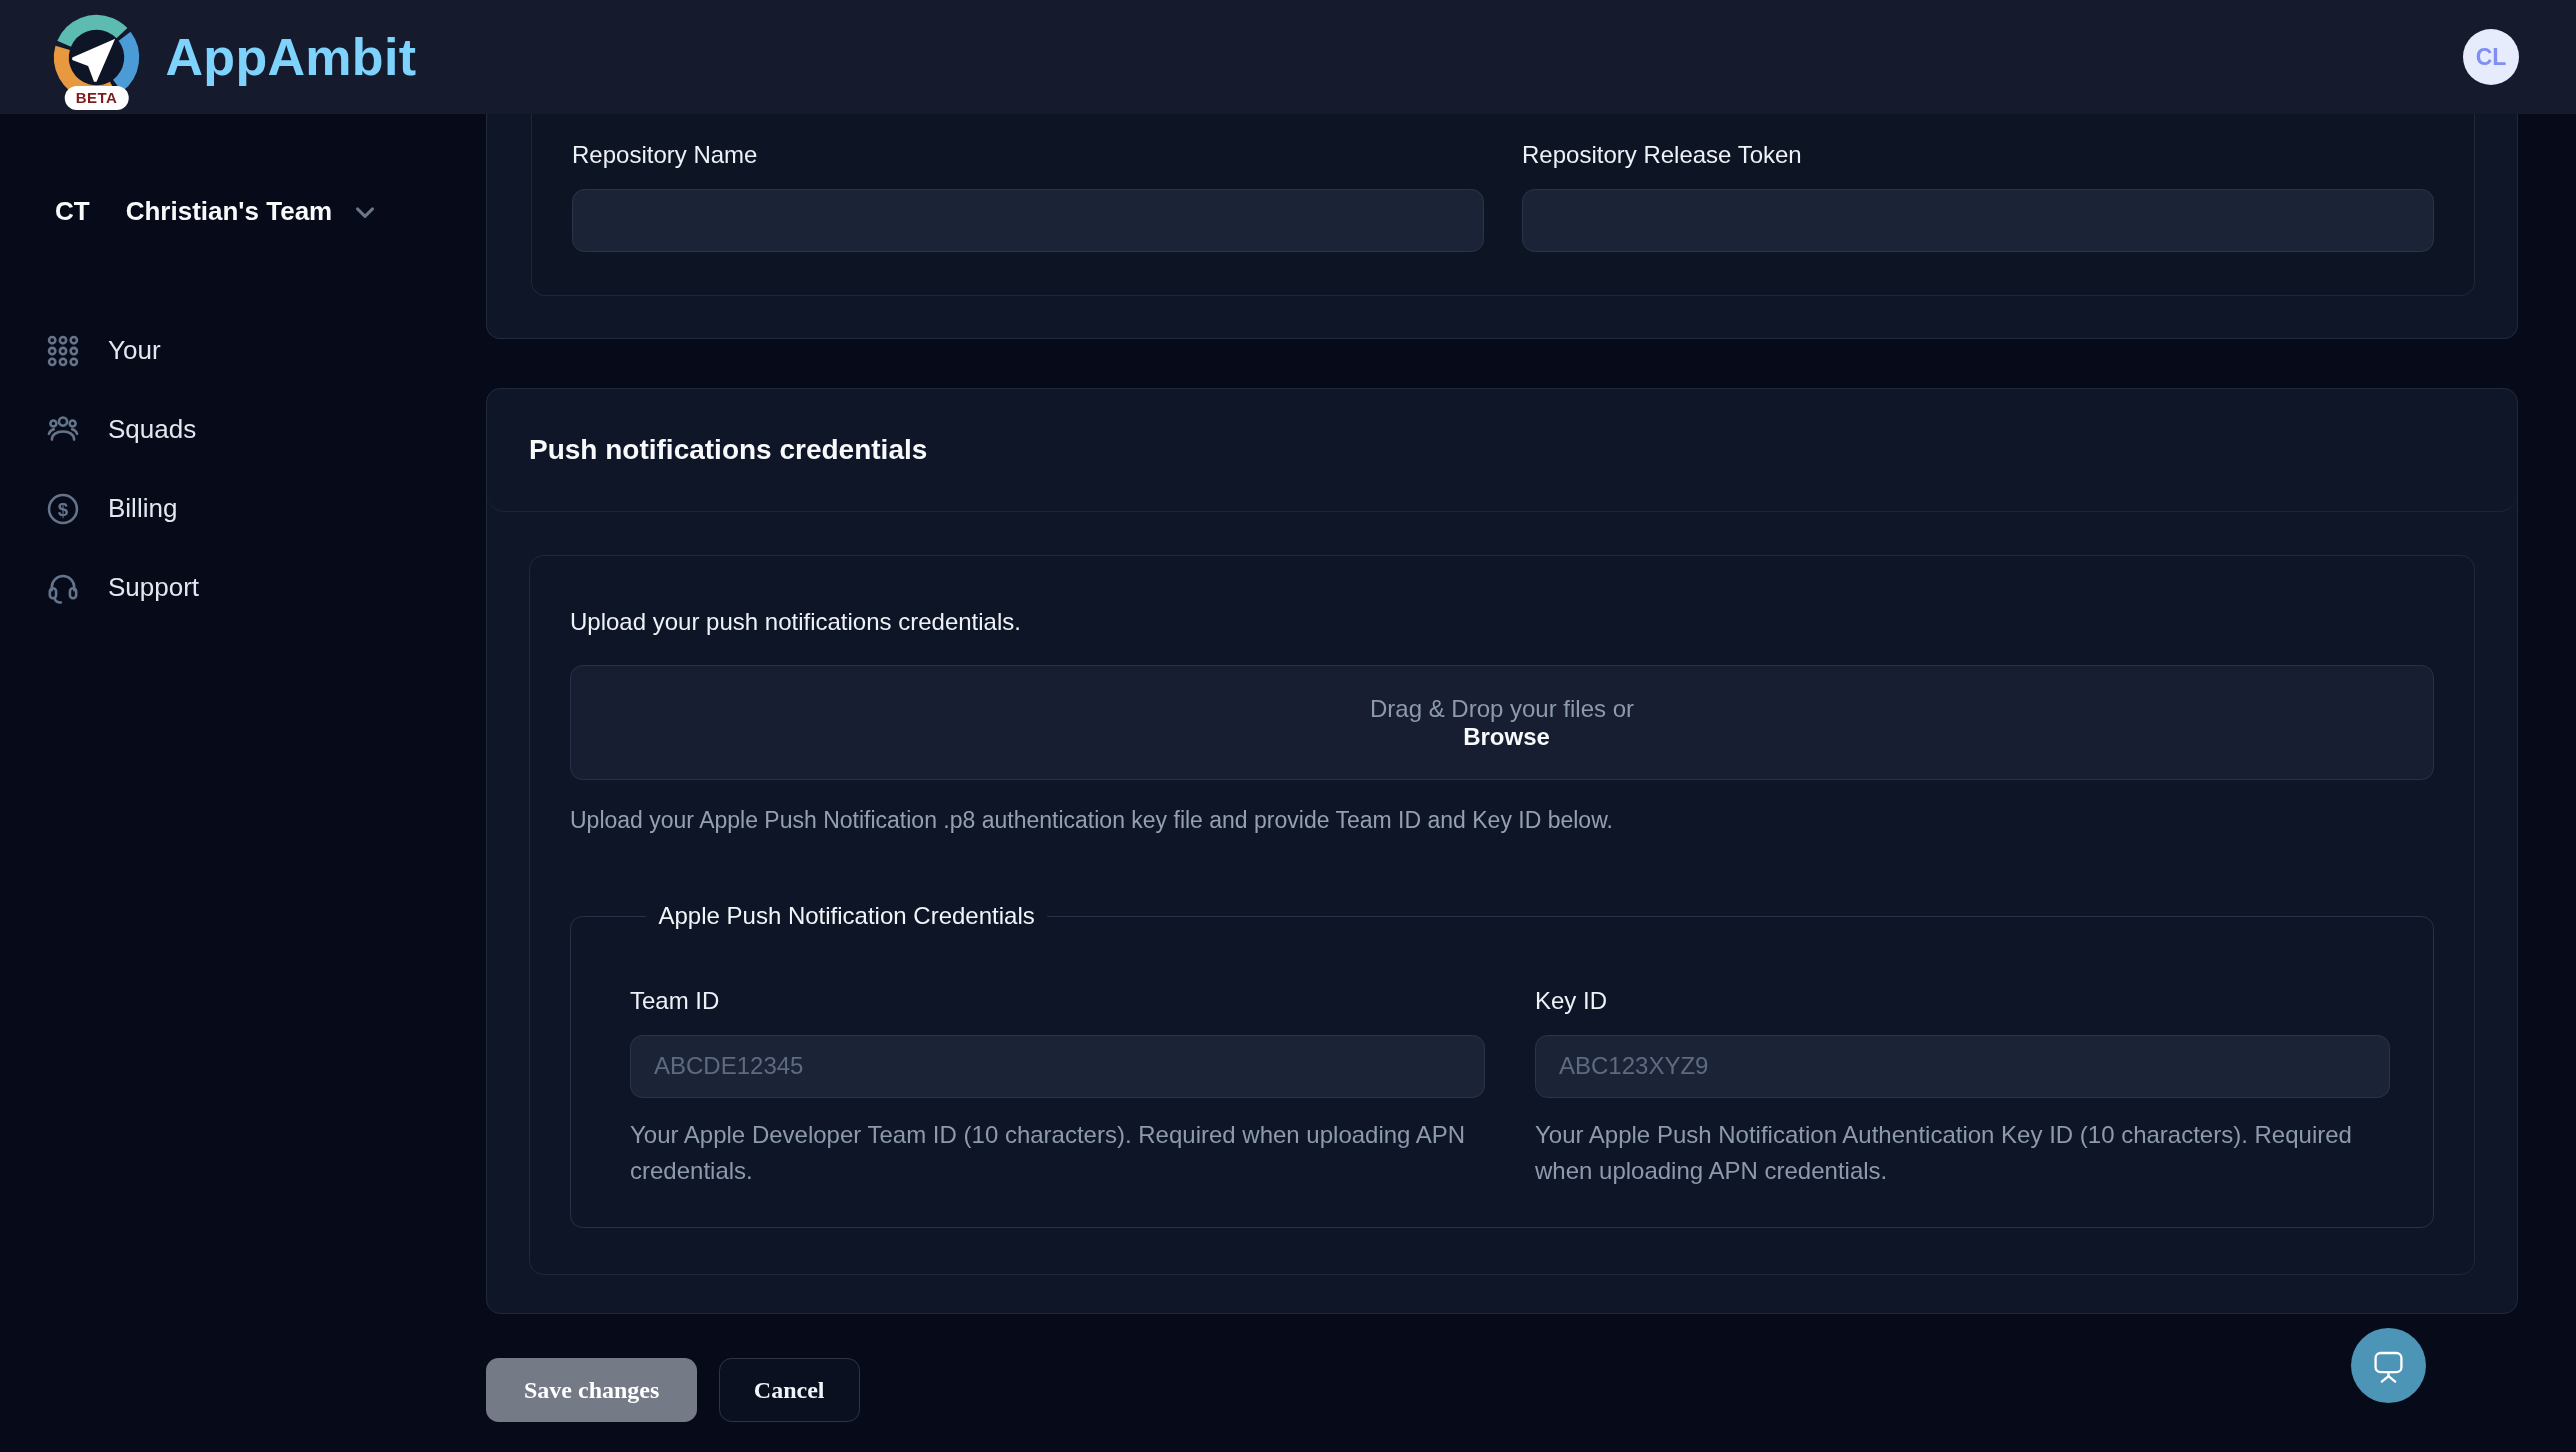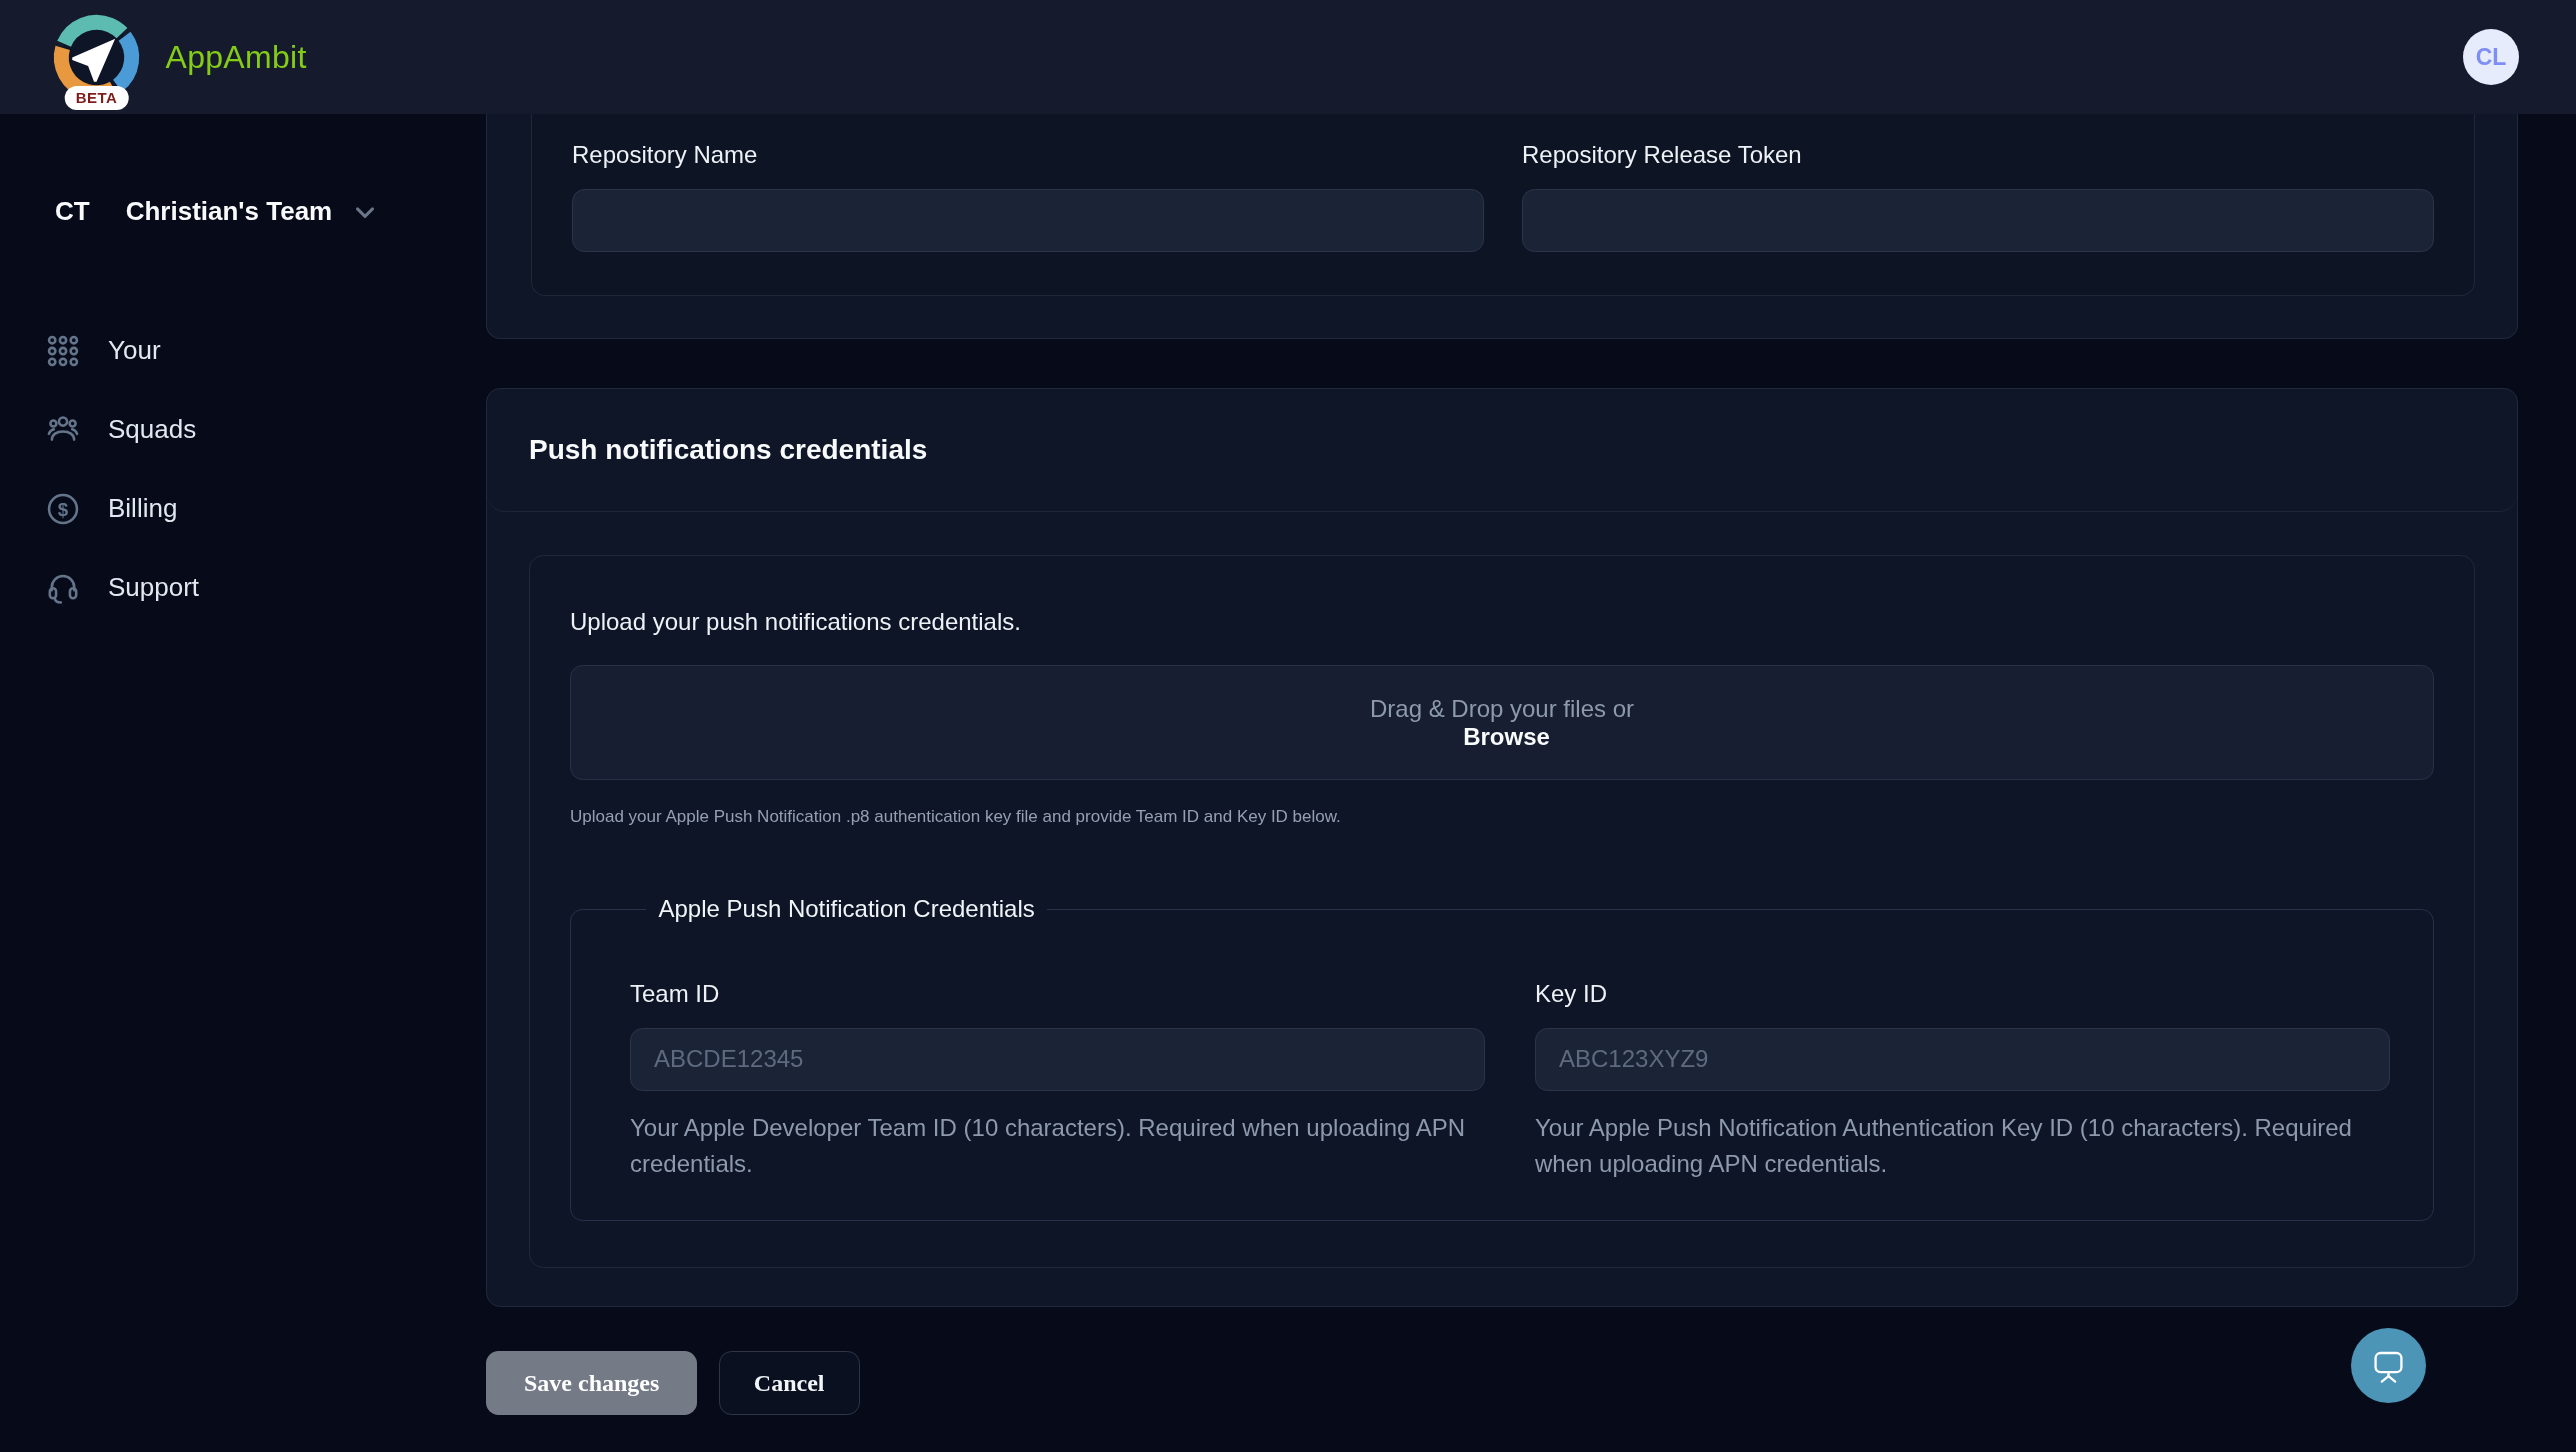--- a/index.html
+++ b/index.html
@@ -21,21 +21,21 @@
   }
   .logo { display:flex; align-items:center; gap:21.5px; cursor:pointer; }
   .logo-badge { position:relative; width:95px; height:95px; }
   .logo-badge svg { display:block; }
   .beta-pill {
     position:absolute; left:50%; bottom:-5.4px; transform:translateX(-50%);
     background:#ffffff; color:#7f1d1d;
     font-weight:800; font-size:15px; letter-spacing:0.4px;
     padding:3.6px 11.6px; border-radius:894px;
   }
-  .app-name { font-size:32px; font-weight:400; color:#84cc16; letter-spacing:0.3px; }
+  .app-name { font-size:52px; font-weight:700; color:#7dd3fc; letter-spacing:0.3px; }
   .avatar {
     margin-left:auto; width:56px; height:56px; border-radius:50%;
     background:#e7ecfc; color:#7f8ef5;
     display:flex; align-items:center; justify-content:center;
     font-size:23px; font-weight:600; cursor:pointer;
   }
 
   
   .sidebar { position:absolute; top:114px; left:0; bottom:0; width:486px; }
   .team-row { display:flex; align-items:center; margin:82px 106px 0 55px; cursor:pointer; }
@@ -74,21 +74,21 @@
   .push-body { padding:43px 42px 38px; }
   .push-inner { background:#0e1526; border:1.8px solid #1f2939; border-radius:14.3px; padding:52px 40px 46px; }
   .upload-label { font-size:24px; color:#eef2f7; }
   .dropzone {
     margin-top:29px; height:115px;
     background:#171e31; border:1.8px solid #27314a; border-radius:12.5px;
     display:flex; align-items:center; justify-content:center;
     font-size:24px; color:#8d99ad; cursor:pointer;flex-direction:column;
   }
   .dz-browse { color:#f8fafc; font-weight:700; margin-left:9px; cursor:pointer; }
-  .upload-note { margin-top:27px; font-size:17px; color:#94a0b2; }
+  .upload-note { margin-top:27px; font-size:23px; color:#94a0b2; }
 
   .apn-fieldset {
     margin:68px 0 0; border:1.8px solid #27314a; border-radius:12.5px;
     padding:57px 43px 38px; min-inline-size:auto;
   }
   .apn-fieldset legend { padding:0 12.5px; margin-left:32px; font-size:24px; color:#f1f5f9; }
   .help-text { margin-top:19.7px; font-size:24px; line-height:36px; color:#8d99ad; }
 
   .actions { margin-top:44px; display:flex; gap:21.5px; }
   .btn {

